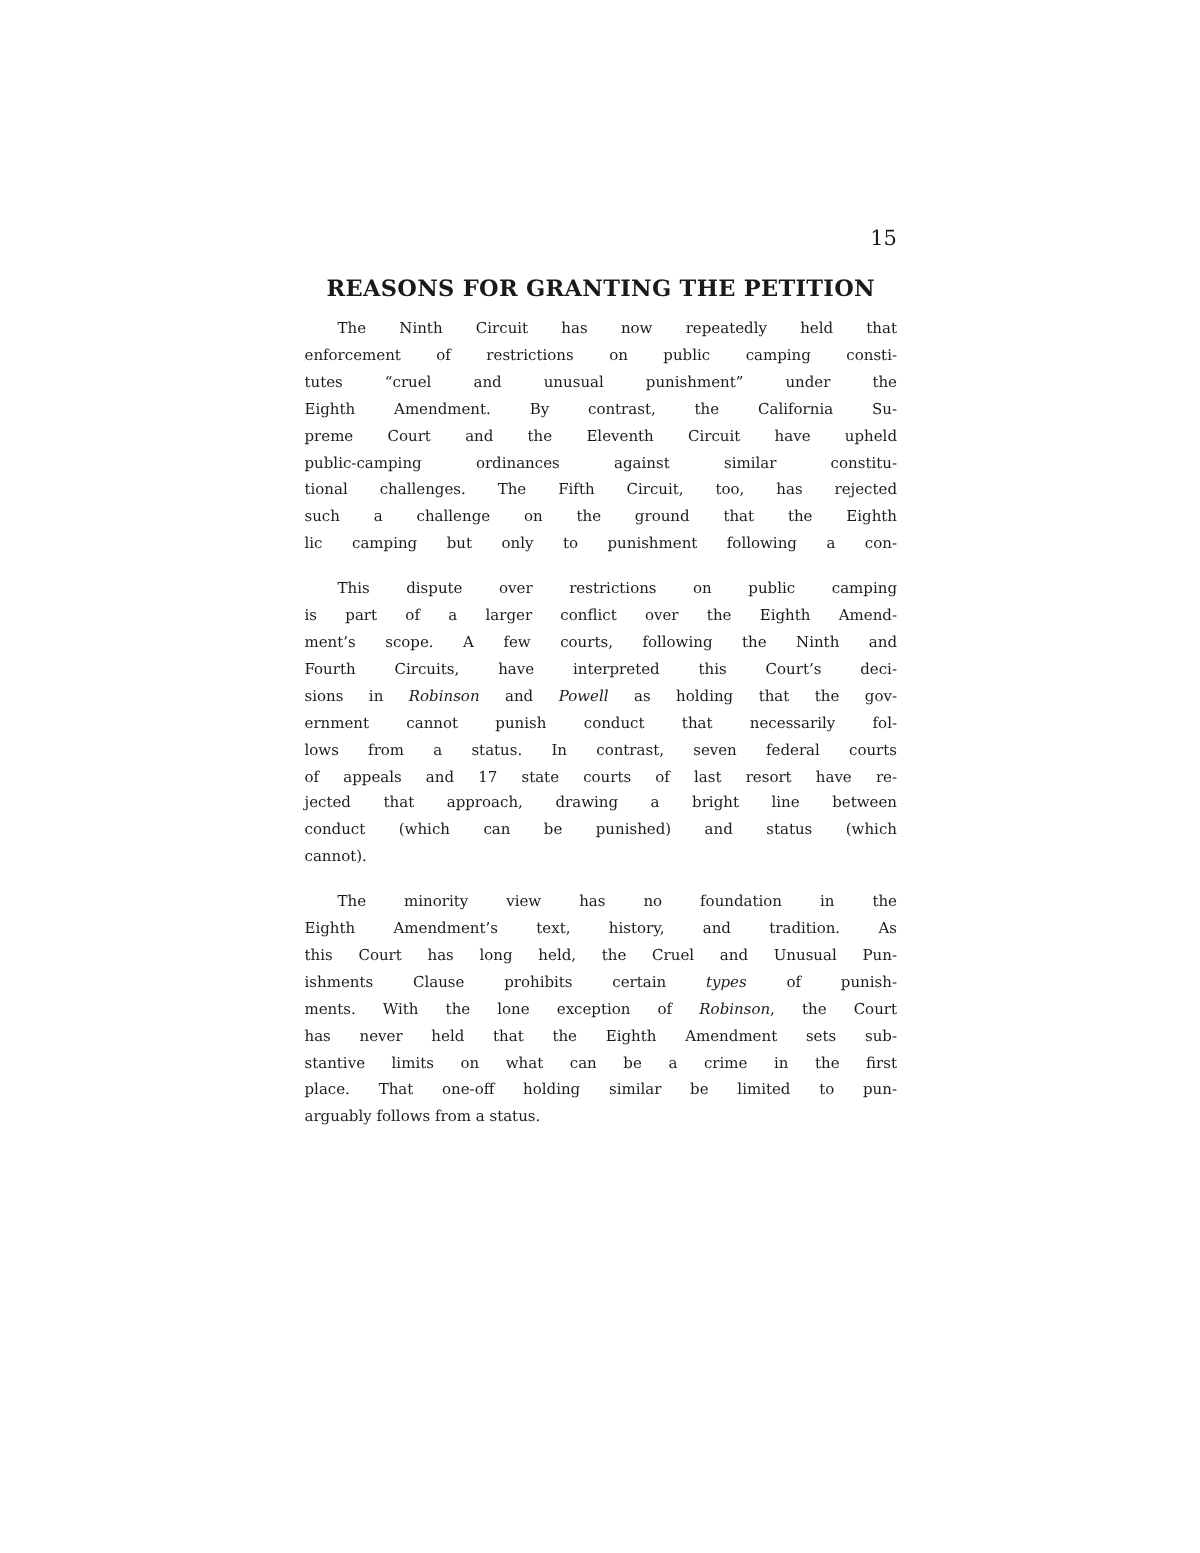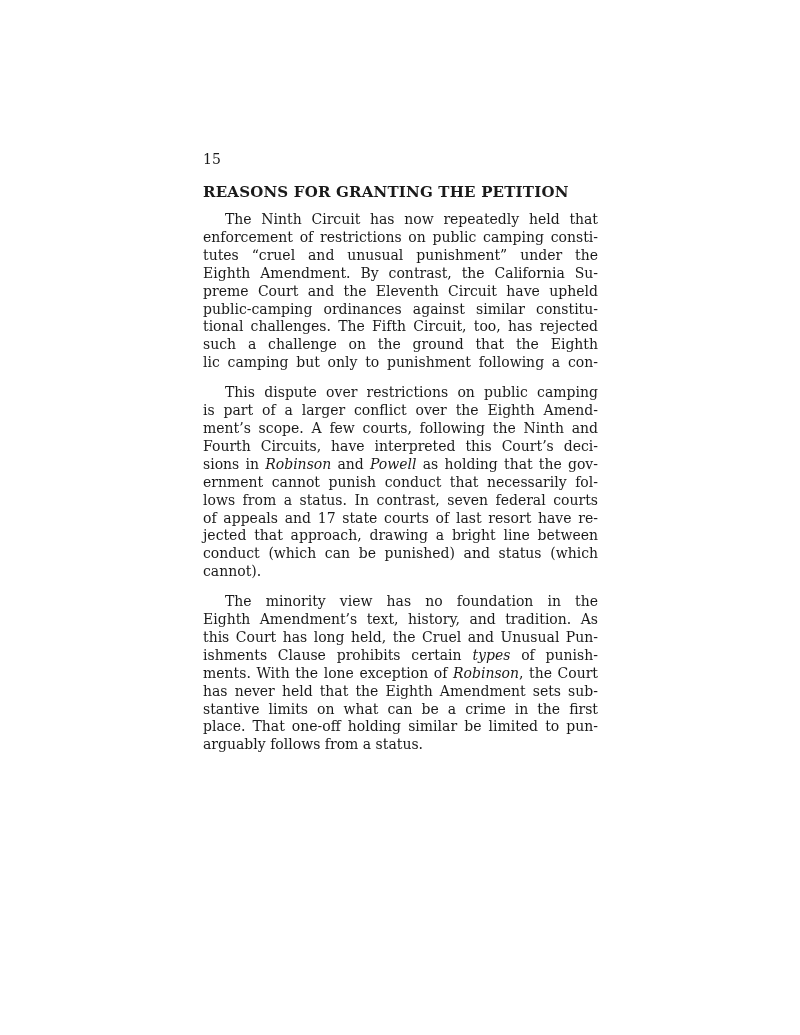--- a/index.html
+++ b/index.html
@@ -12,35 +12,36 @@
     font-family: "DejaVu Serif", serif;
     overflow: hidden;
   }
   .content {
     position: absolute;
     left: 203px;
     top: 150px;
     width: 395px;
   }
   .page-number {
-    text-align: left;
+    text-align: right;
     font-size: 14px;
     line-height: 18px;
   }
   .heading {
+    text-align: center;
     font-weight: bold;
     font-size: 15px;
     line-height: 19px;
     margin-top: 15px;
     letter-spacing: 0.2px;
   }
   .document-body { margin-top: 9px; }
   .paragraph + .paragraph { margin-top: 12px; }
   .line {
-    font-size: 14px;
+    font-size: 10px;
     line-height: 17.9px;
     text-align: justify;
     text-align-last: justify;
   }
   .line.first { text-indent: 22px; }
   .line.last { text-align-last: left; }
 </style>
 </head>
 <body>
 

